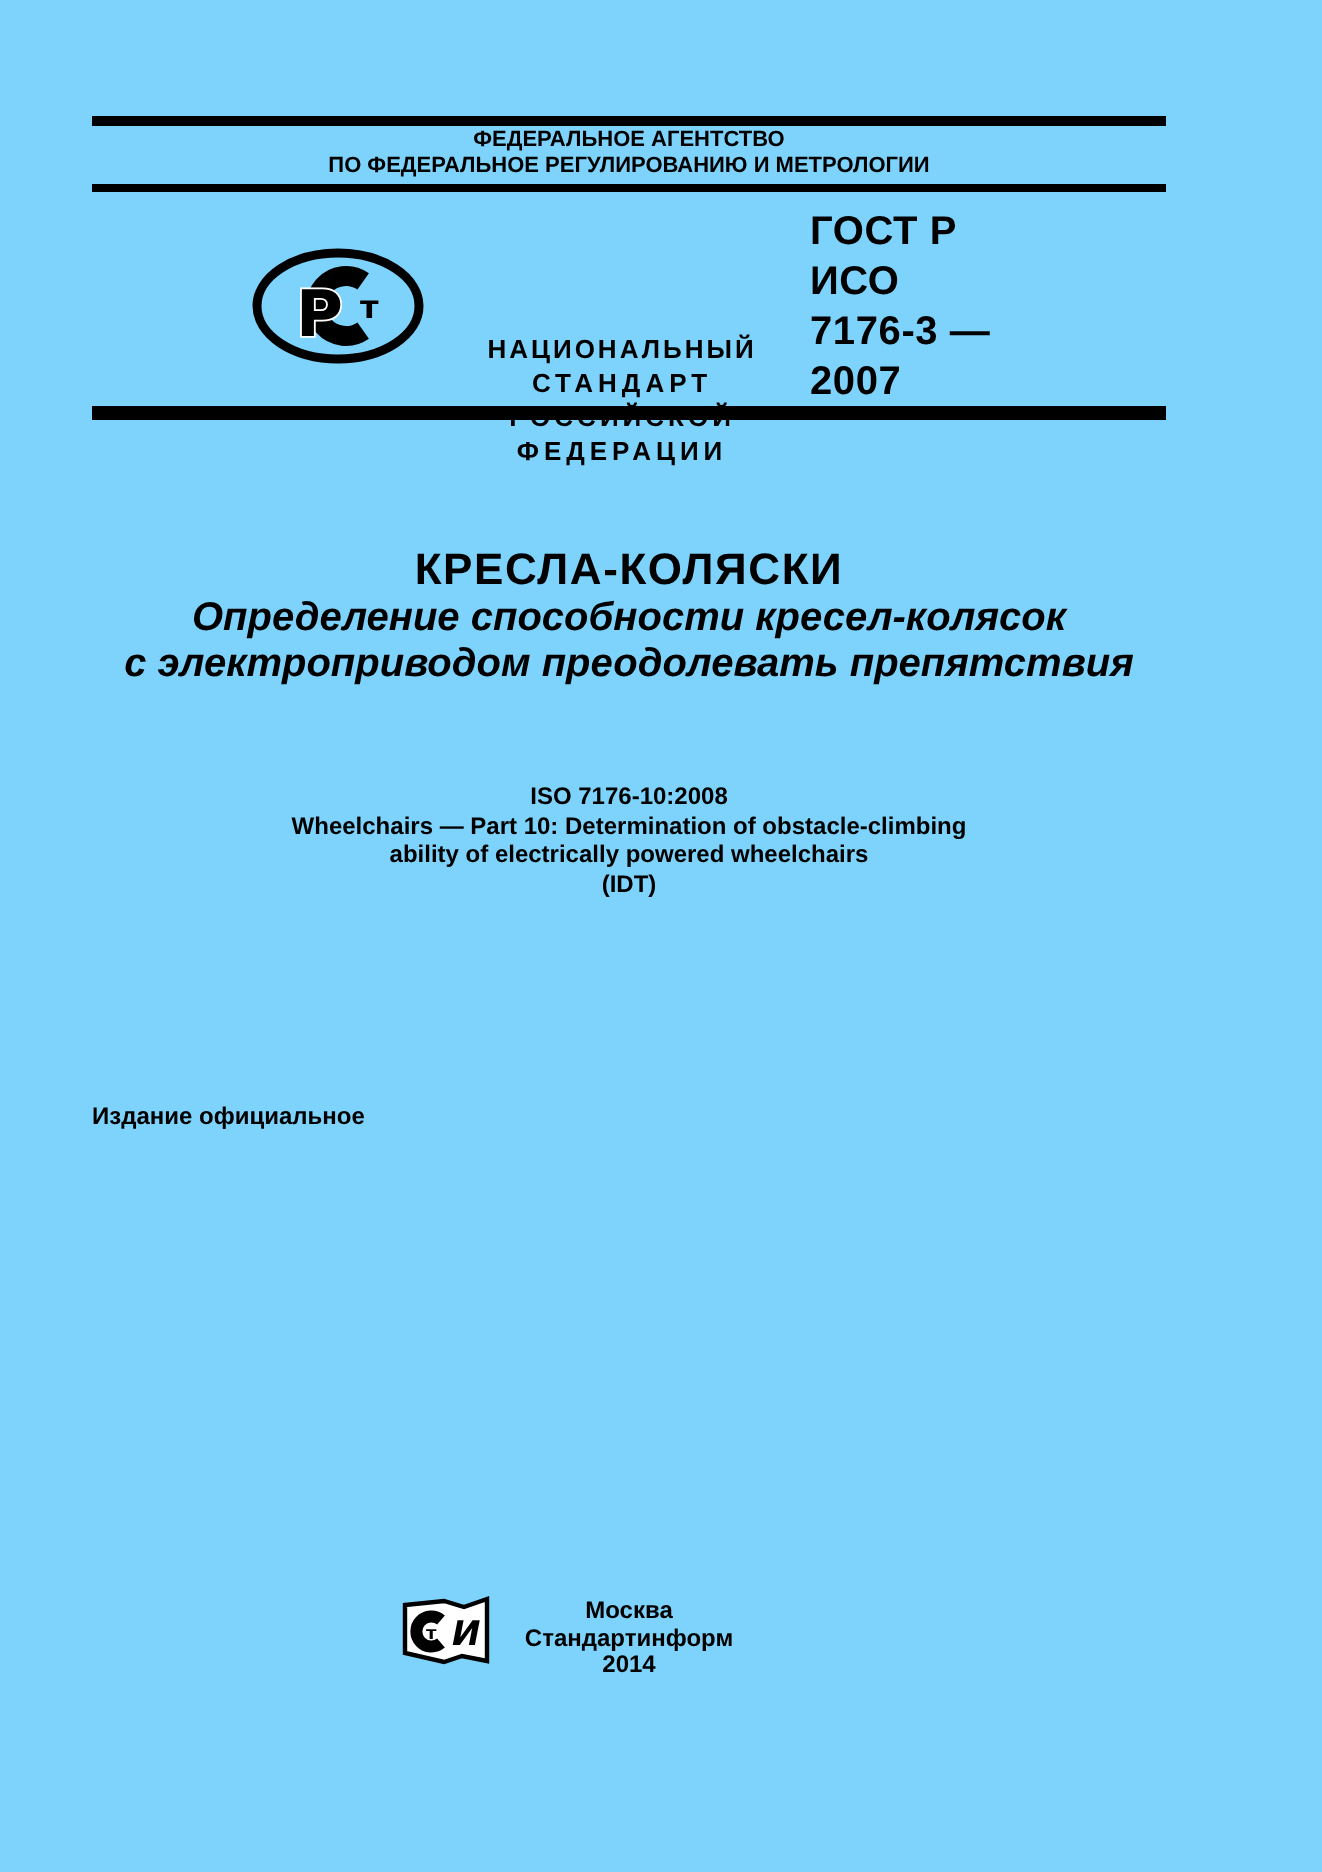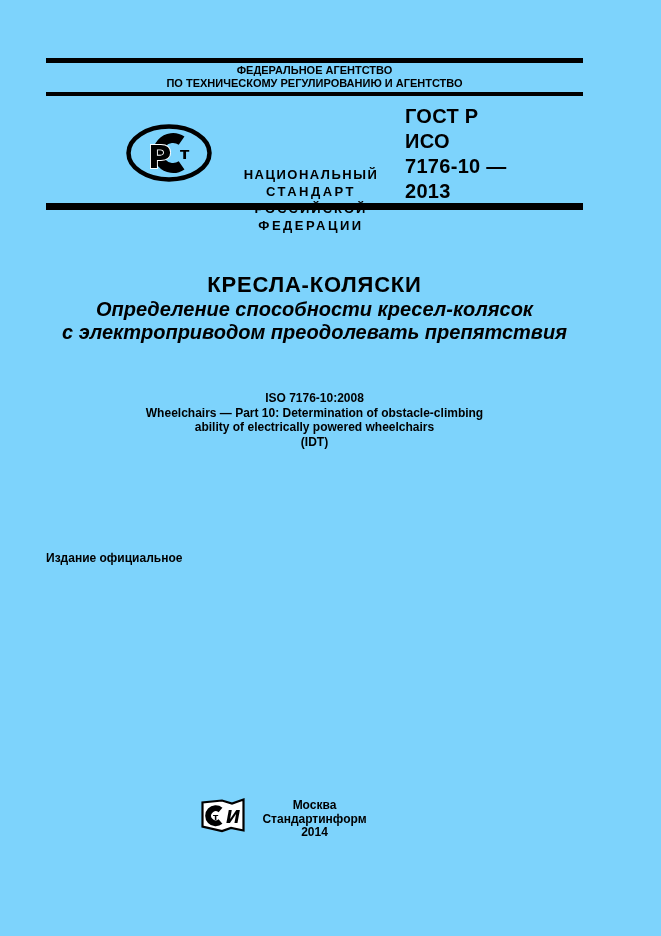--- a/index.html
+++ b/index.html
@@ -63,21 +63,21 @@
 </style>
 </head>
 <body>
 
 <div class="page">
 
   <div class="rule rule-top"></div>
 
   <div class="agency">
     <div>ФЕДЕРАЛЬНОЕ АГЕНТСТВО</div>
-    <div>ПО ТЕХНИЧЕСКОМУ РЕГУЛИРОВАНИЮ И АГЕНТСТВО</div>
+    <div>ПО ФЕДЕРАЛЬНОЕ РЕГУЛИРОВАНИЮ И МЕТРОЛОГИИ</div>
   </div>
 
   <div class="rule rule-mid"></div>
 
   <div class="header-band">
 
     <svg class="rst-logo" width="86" height="60" viewBox="0 0 86 60" aria-hidden="true">
       <ellipse cx="43" cy="30" rx="40.5" ry="26.5" fill="none" stroke="#000" stroke-width="4.5"></ellipse>
       <path d="M 55.6 17.7 A 15 15 0 1 0 55.6 42.3" fill="none" stroke="#000" stroke-width="10"></path>
       <text x="22" y="45" font-family="DejaVu Sans, sans-serif" font-weight="bold" font-size="32" fill="#000" stroke="#fff" stroke-width="1.8" paint-order="stroke">Р</text>
@@ -87,22 +87,22 @@
     <div class="kind">
       <div>НАЦИОНАЛЬНЫЙ</div>
       <div>СТАНДАРТ</div>
       <div>РОССИЙСКОЙ</div>
       <div>ФЕДЕРАЦИИ</div>
     </div>
 
     <div class="designation">
       <div>ГОСТ Р</div>
       <div>ИСО</div>
-      <div>7176-10 —</div>
-      <div>2013</div>
+      <div>7176-3 —</div>
+      <div>2007</div>
     </div>
 
   </div>
 
   <div class="rule rule-heavy"></div>
 
   <div class="title-block">
     <div class="title-main">КРЕСЛА-КОЛЯСКИ</div>
     <div class="title-sub">Определение способности кресел-колясок</div>
     <div class="title-sub">с электроприводом преодолевать препятствия</div>

